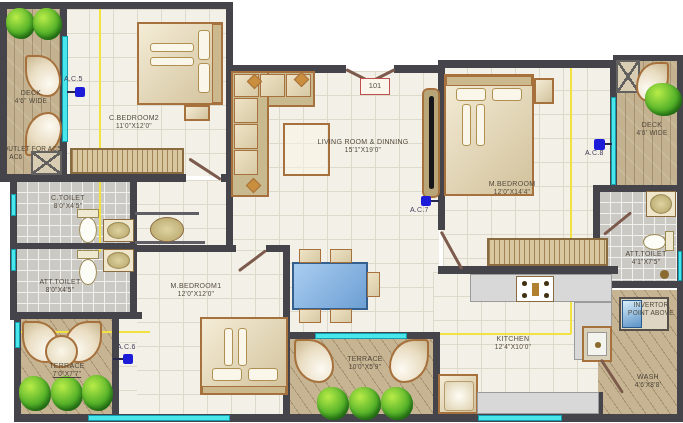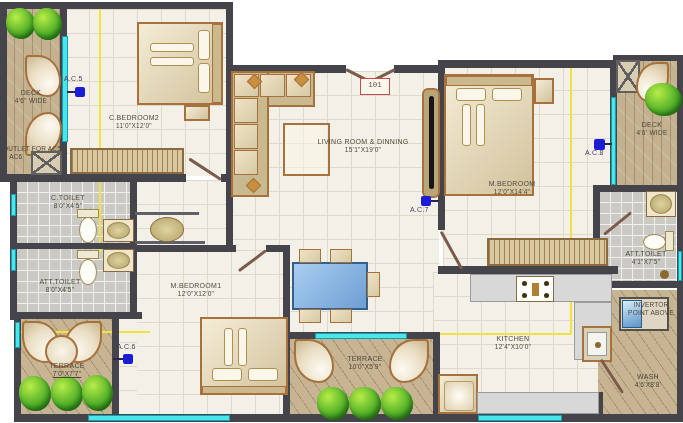--- a/index.html
+++ b/index.html
@@ -271,21 +271,21 @@
   <div class="aclbl" style="left:117px;top:343px;">A.C.6</div>
 
   <div class="acstem" style="left:430px;top:200px;width:9px;"></div>
   <div class="acdot" style="left:421px;top:196px;width:10px;height:10px;"></div>
   <div class="aclbl" style="left:410px;top:206px;">A.C.7</div>
 
   <div class="acstem" style="left:604px;top:143px;width:8px;"></div>
   <div class="acdot" style="left:594px;top:139px;width:11px;height:11px;"></div>
   <div class="aclbl" style="left:585px;top:149px;">A.C.8</div>
 
-  <div class="tag" style="left:360px;top:78px;width:28px;height:15px;font-family:Liberation Mono, monospace;">101</div>
+  <div class="tag" style="left:360px;top:78px;width:28px;height:15px;">101</div>
 
   <div class="lbl" style="left:84px;top:113px;width:100px;">
     <div class="name">C.BEDROOM2</div>
     <div class="dims">11'0"X12'0"</div>
   </div>
   <div class="lbl" style="left:1px;top:88px;width:60px;">
     <div class="name">DECK</div>
     <div class="dims">4'6" WIDE</div>
   </div>
   <div class="note" style="left:3px;top:145px;width:58px;text-align:left;">OUTLET FOR AC5 &amp; AC6</div>

